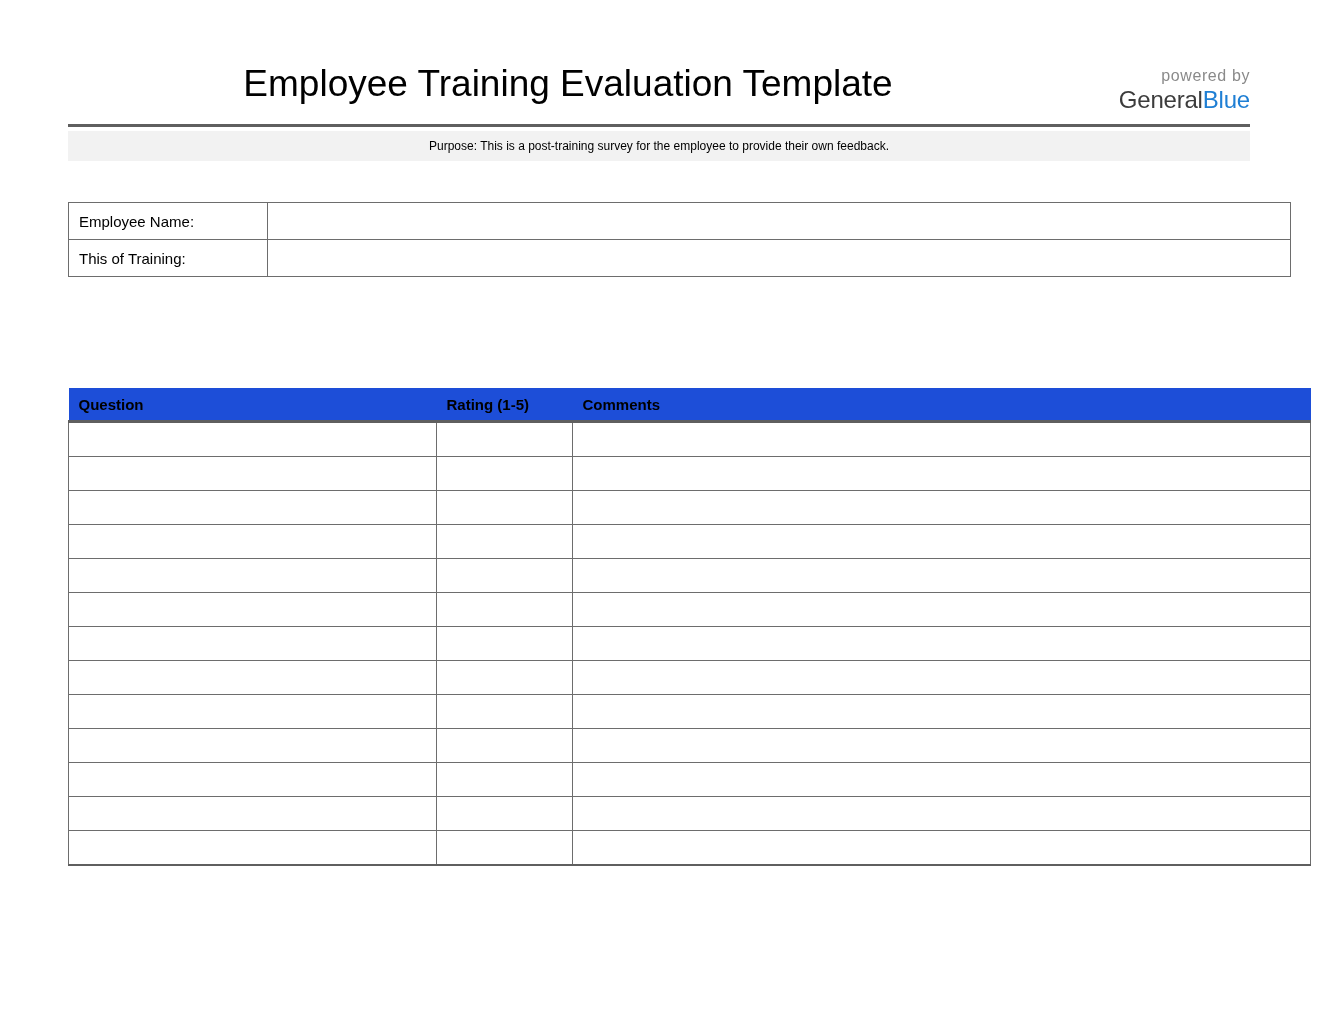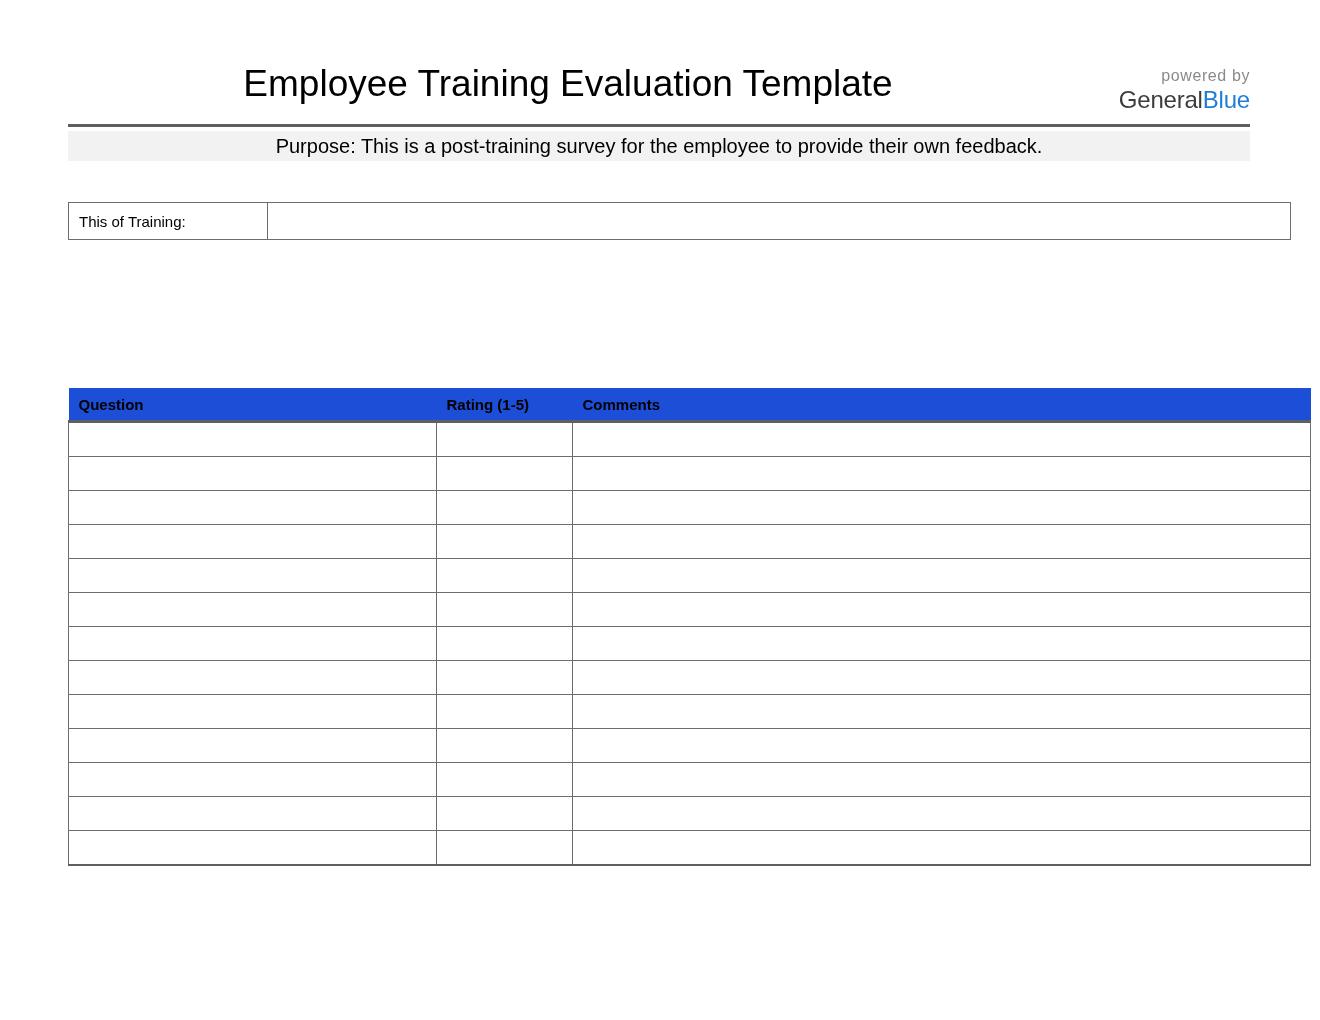--- a/index.html
+++ b/index.html
@@ -79,21 +79,21 @@
   .purpose {
     position: absolute;
     left: 68px;
     top: 131px;
     width: 1182px;
     height: 30px;
     background: #f2f2f2;
     display: flex;
     align-items: center;
     justify-content: center;
-    font-size: 20px;
+    font-size: 12px;
     color: #000;
   }
 
   
   .info-table {
     position: absolute;
     left: 68px;
     top: 202px;
     width: 1182px;
     border-collapse: collapse;
@@ -162,20 +162,24 @@
     </div>
   </div>
 
   <div class="hrule"></div>
 
   <div class="purpose">Purpose: This is a post-training survey for the employee to provide their own feedback.</div>
 
   <table class="info-table">
     <tbody>
       <tr>
+        <td class="label">Employee Name:</td>
+        <td class="value"></td>
+      </tr>
+      <tr>
         <td class="label">This of Training:</td>
         <td class="value"></td>
       </tr>
     </tbody>
   </table>
 
   <table class="q-table">
     <thead>
       <tr>
         <th class="col-q">Question</th>

